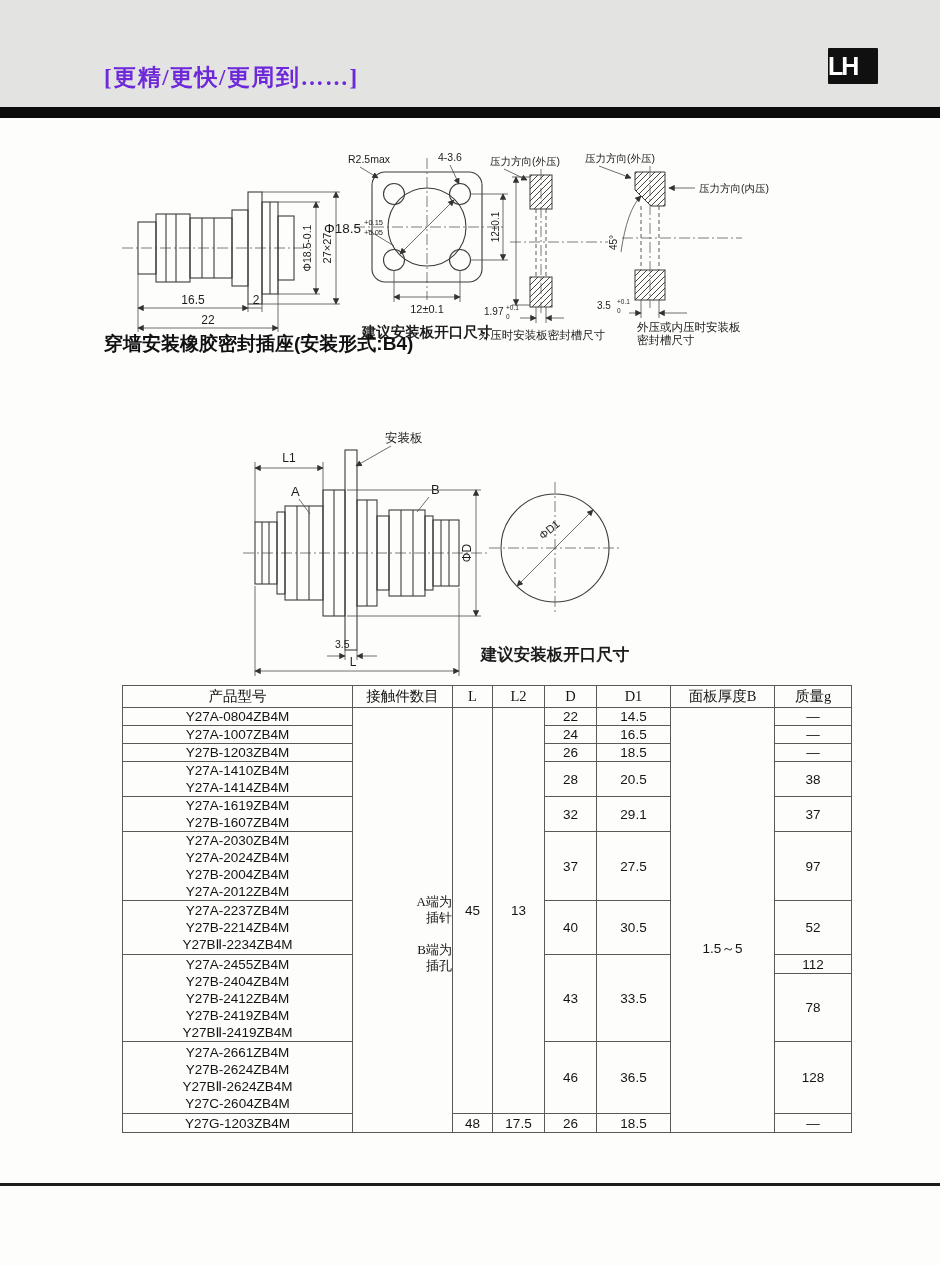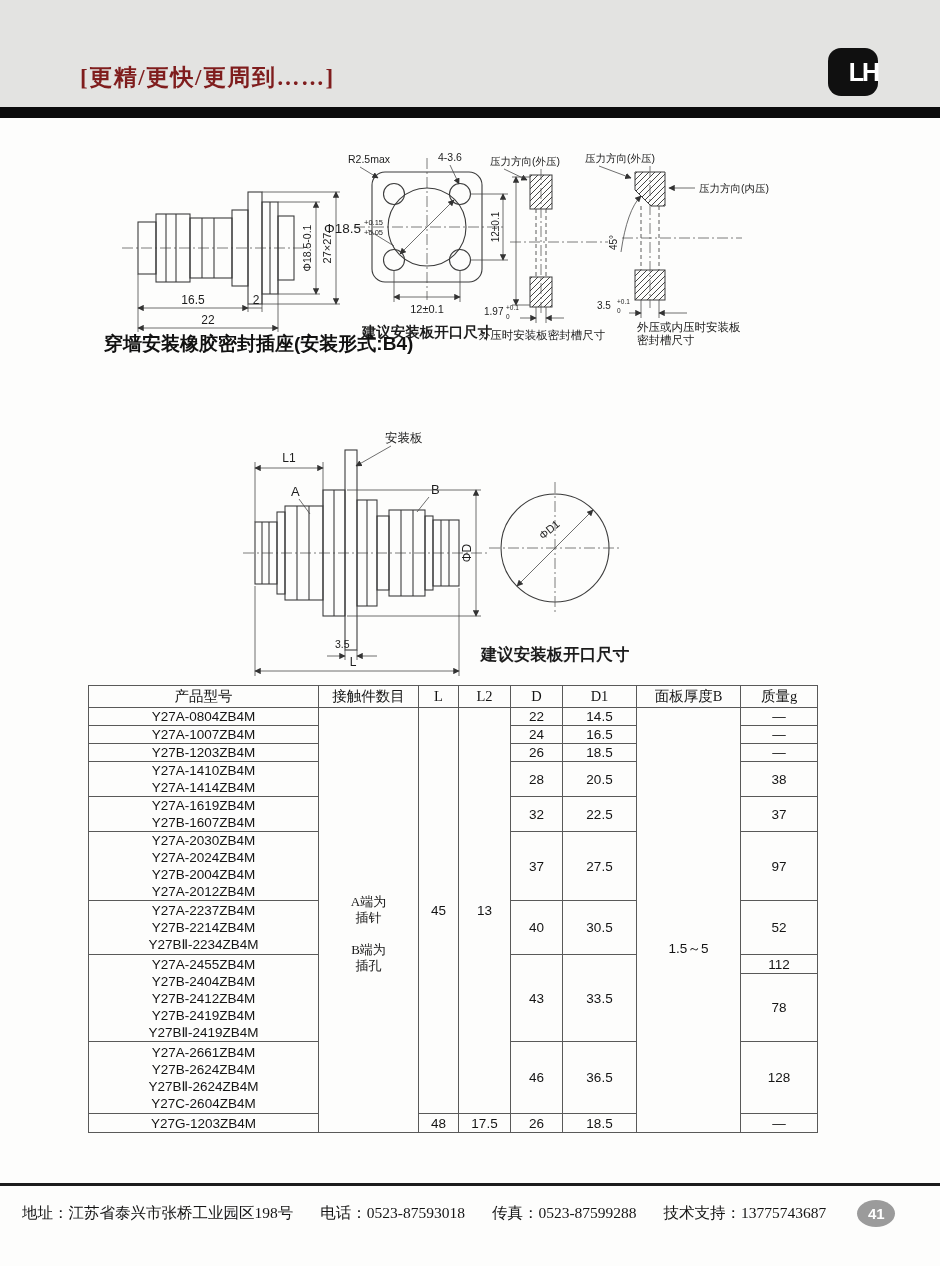--- a/index.html
+++ b/index.html
@@ -1,48 +1,48 @@
 <!DOCTYPE html>
 <html><head>
 <meta charset="utf-8">
 <style>
   * { margin:0; padding:0; box-sizing:border-box; }
   body { background:#c9c9c9; font-family:"Liberation Serif", serif; }
   .page { position:relative; width:940px; height:1266px; margin:0 auto; background:#fdfdfc; overflow:hidden; }
 
   
   .band { position:absolute; left:0; top:0; width:940px; height:107px; background:#e3e3e1; }
-  .slogan { position:absolute; left:80px; top:62px; font-size:23px; font-weight:600; color:#7f1d1d; letter-spacing:1.5px; }
+  .slogan { position:absolute; left:104px; top:62px; font-size:23px; font-weight:600; color:#6d28d9; letter-spacing:1.5px; }
   .logo { position:absolute; right:62px; top:48px; display:flex; align-items:center; gap:10px; }
-  .logo-box { width:50px; height:48px; background:#101010; border-radius:13px; display:flex; align-items:center; justify-content:flex-end; }
+  .logo-box { width:50px; height:36px; background:#101010; border-radius:1px; display:flex; align-items:center; justify-content:flex-start; }
   .logo-box span { color:#fff; font-family:"Liberation Sans", sans-serif; font-weight:bold; font-size:25px; letter-spacing:-2px; }
   .brand { font-family:"Liberation Sans", sans-serif; font-weight:bold; font-size:30px; color:#101010; letter-spacing:2px; }
   .black-bar { position:absolute; left:0; top:107px; width:940px; height:11px; background:#0c0c0c; }
 
   
   .drw { position:absolute; }
   .drw text { font-family:"Liberation Sans", sans-serif; fill:#1c1c1c; }
   .s { fill:none; stroke:#3c3c3c; stroke-width:1.1; }
   .thin { fill:none; stroke:#4a4a4a; stroke-width:0.8; }
   .cl { fill:none; stroke:#5a5a5a; stroke-width:0.8; stroke-dasharray:11 3 2 3; }
   .bore { fill:none; stroke:#4a4a4a; stroke-width:0.9; stroke-dasharray:4 3; }
   .cap { font-weight:bold; }
 
   
   .sec-title { position:absolute; left:104px; top:331px; font-family:"Liberation Sans", sans-serif; font-weight:bold; font-size:19px; color:#111; }
   .para { position:absolute; left:104px; top:375px; width:742px; font-size:16px; line-height:23px; color:#1d1d1d; }
   .para .ind { text-indent:2em; }
 
   
-  .spec-table { position:absolute; left:88px; top:685px; width:729px; border-collapse:collapse; table-layout:fixed; font-family:"Liberation Sans", sans-serif;padding-left:40px; }
+  .spec-table { position:absolute; left:122px; top:685px; width:729px; border-collapse:collapse; table-layout:fixed; font-family:"Liberation Sans", sans-serif;padding-left:40px; }
   .spec-table th, .spec-table td { border:1px solid #595959; text-align:center; vertical-align:middle; padding:0; }
   .spec-table th { font-family:"Liberation Serif", serif; font-weight:normal; font-size:14.5px; height:22px; color:#141414; }
   .spec-table td { font-size:13.5px; color:#141414;margin-left:23px; }
   td.model div { line-height:17px; }
-  td.contact { font-family:"Liberation Serif", serif; font-size:13px; line-height:16px; vertical-align:middle; padding-top:28px; }
+  td.contact { font-family:"Liberation Serif", serif; font-size:13px; line-height:16px; vertical-align:middle; padding-top:28px;text-align:right; }
   td.contact .gap { margin-top:16px; }
   td.panelb { vertical-align:middle; padding-top:58px; }
 
   
   .foot-rule { position:absolute; left:0; top:1183px; width:940px; height:3px; background:#1c1c1c; }
   .footer { position:absolute; left:22px; top:1200px; width:896px; display:flex; align-items:center; gap:27px; font-size:15.5px; color:#141414; }
   .page-badge { width:38px; height:27px; background:#9b9b9b; border-radius:50%; color:#fff; font-family:"Liberation Sans", sans-serif; font-size:15px; font-weight:bold; display:flex; align-items:center; justify-content:center; margin-left:4px; }
 </style>
 </head>
 <body>
@@ -313,21 +313,21 @@
         <td>28</td>
         <td>20.5</td>
         <td>38</td>
       </tr>
       <tr style="height:34px">
         <td class="model">
           <div>Y27A-1619ZB4M</div>
           <div>Y27B-1607ZB4M</div>
         </td>
         <td>32</td>
-        <td>22.5</td>
+        <td>29.1</td>
         <td>37</td>
       </tr>
       <tr style="height:66px">
         <td class="model">
           <div>Y27A-2030ZB4M</div>
           <div>Y27A-2024ZB4M</div>
           <div>Y27B-2004ZB4M</div>
           <div>Y27A-2012ZB4M</div>
         </td>
         <td>37</td>
@@ -375,21 +375,14 @@
         <td>48</td>
         <td>17.5</td>
         <td>26</td>
         <td>18.5</td>
         <td>—</td>
       </tr>
     </tbody>
   </table>
 
   <div class="foot-rule"></div>
-  <div class="footer">
-    <span>地址：江苏省泰兴市张桥工业园区198号</span>
-    <span>电话：0523-87593018</span>
-    <span>传真：0523-87599288</span>
-    <span>技术支持：13775743687</span>
-    <span class="page-badge">41</span>
-  </div>
 
 </div>
 
 </body></html>

